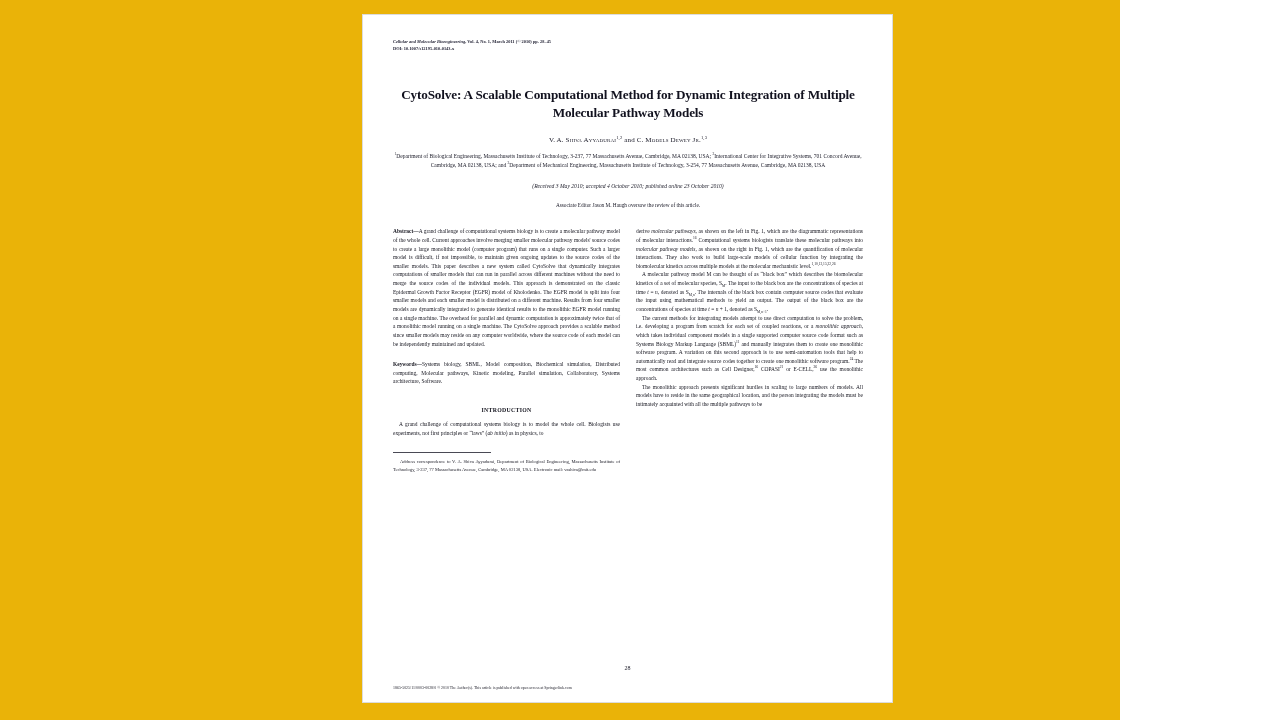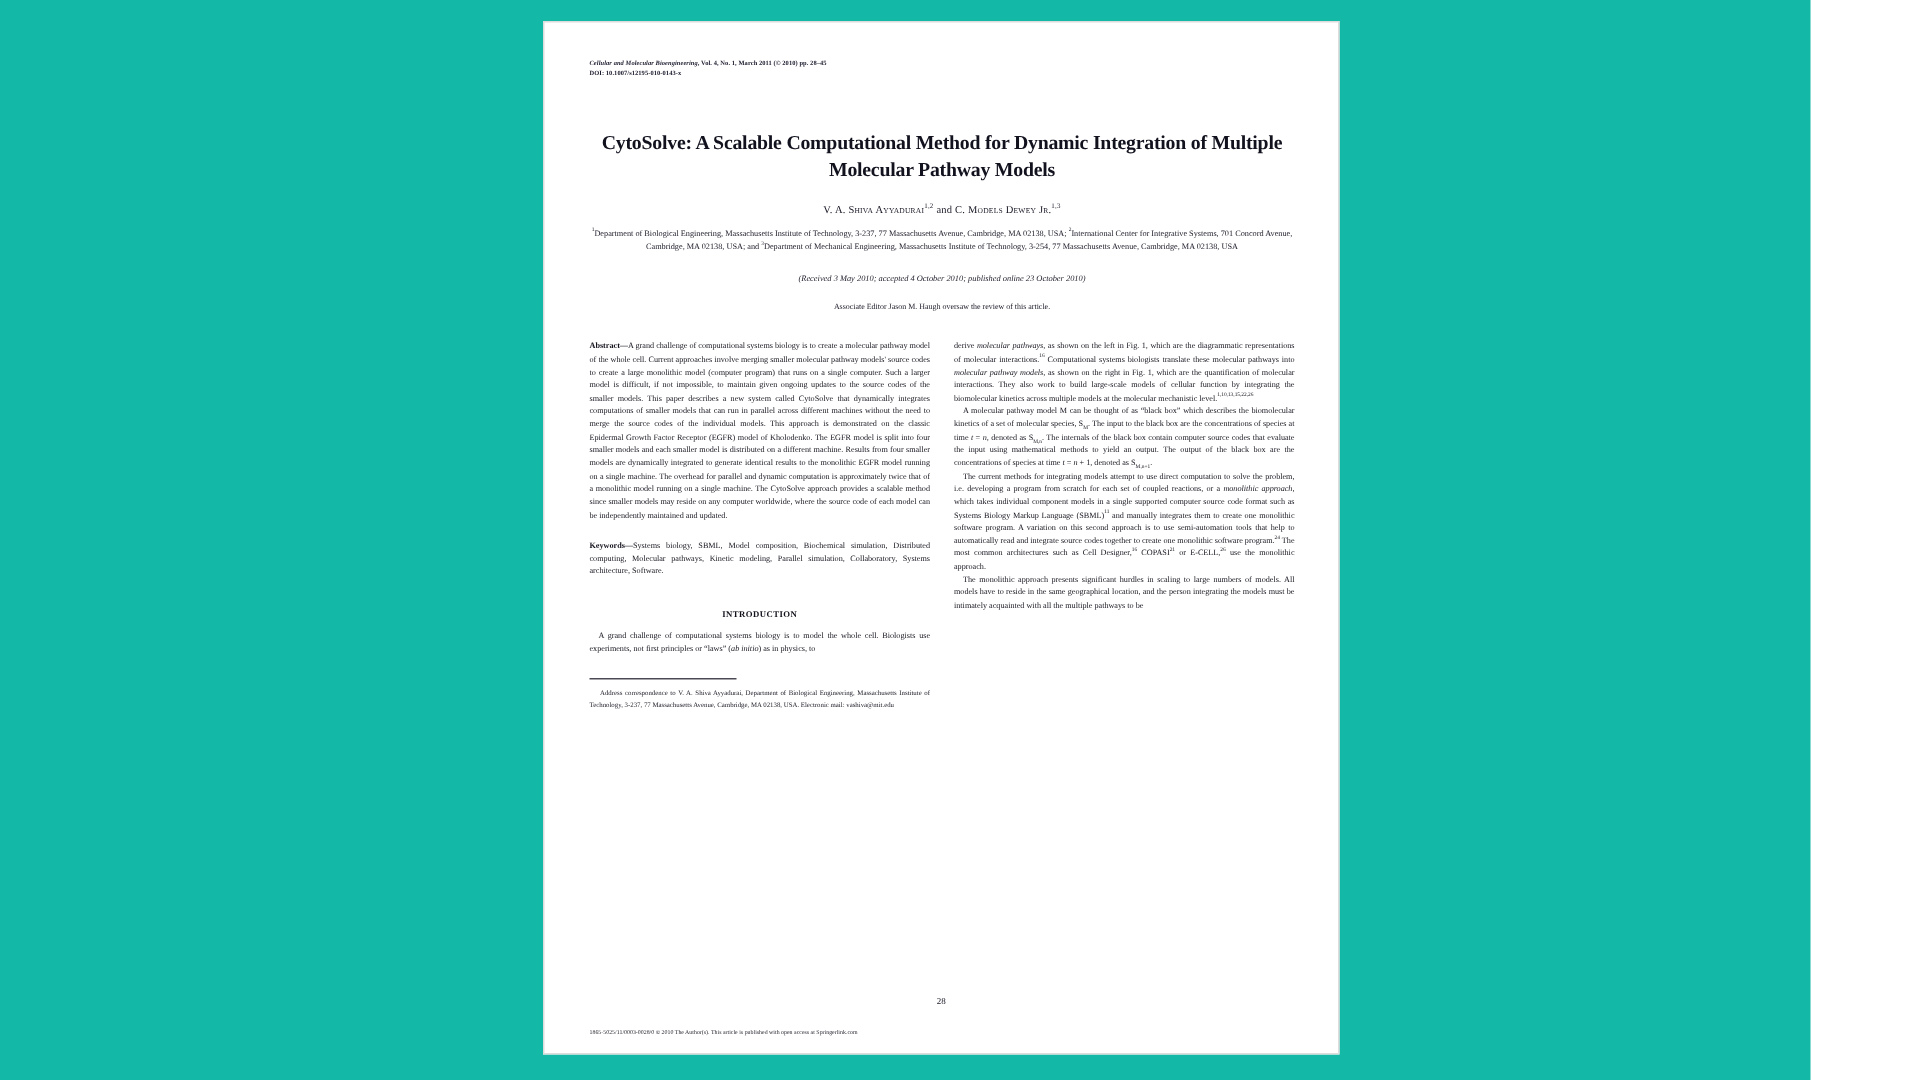--- a/index.html
+++ b/index.html
@@ -5,23 +5,23 @@
   html, body {
     margin: 0;
     padding: 0;
     width: 1280px;
     height: 720px;
     background: #ffffff;
     font-family: "Liberation Serif", serif;
   }
   #viewport {
     position: relative;
-    width: 1207px;
+    width: 1120px;
     height: 720px;
-    background: #14b8a6;
+    background: #eab308;
     overflow: hidden;
   }
   
   #page {
     position: absolute;
     left: 362px;
     top: 14px;
     width: 531px;
     height: 689px;
     background: #ffffff;

